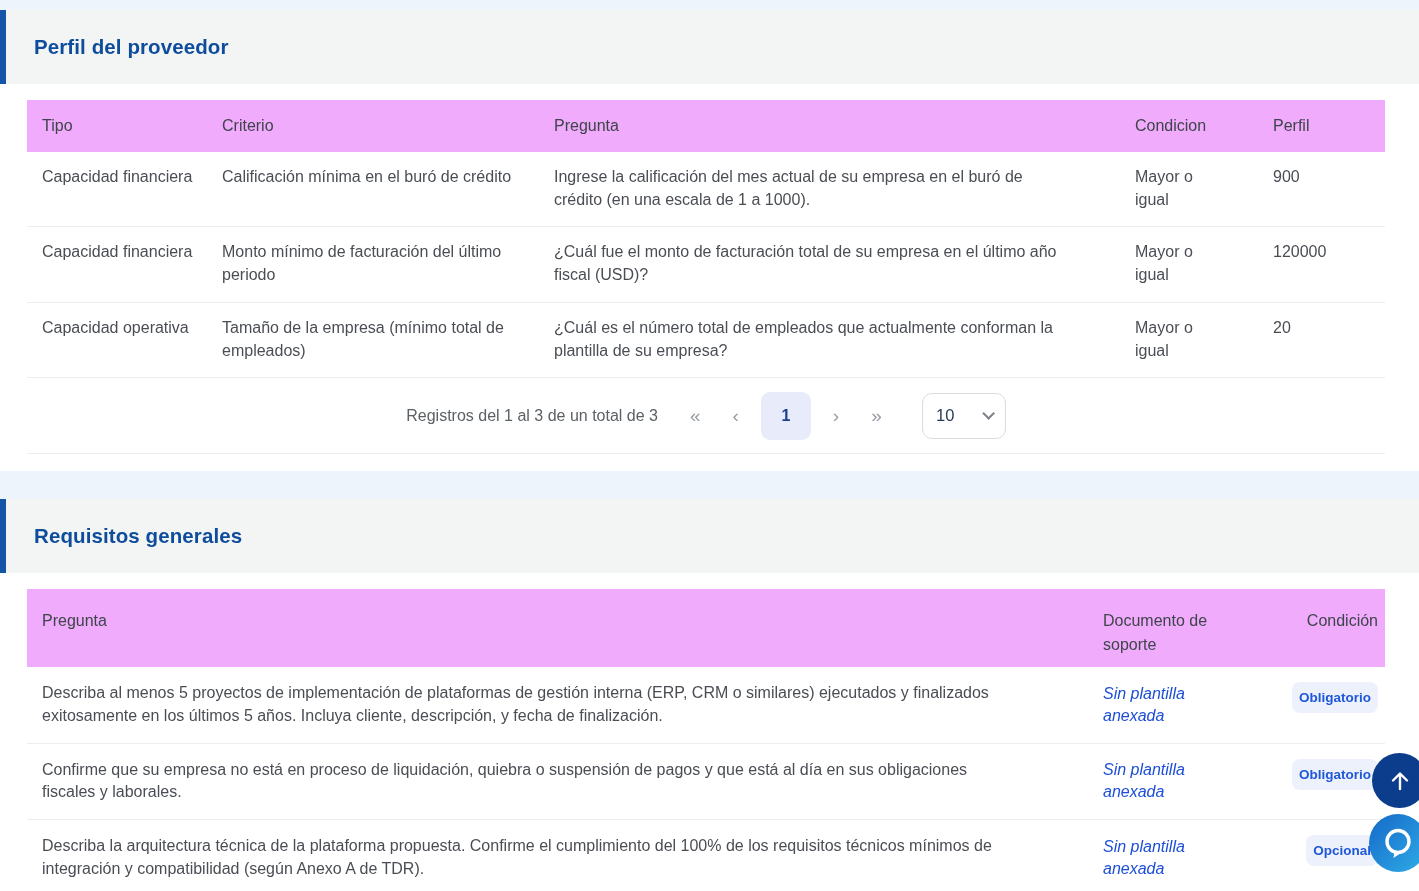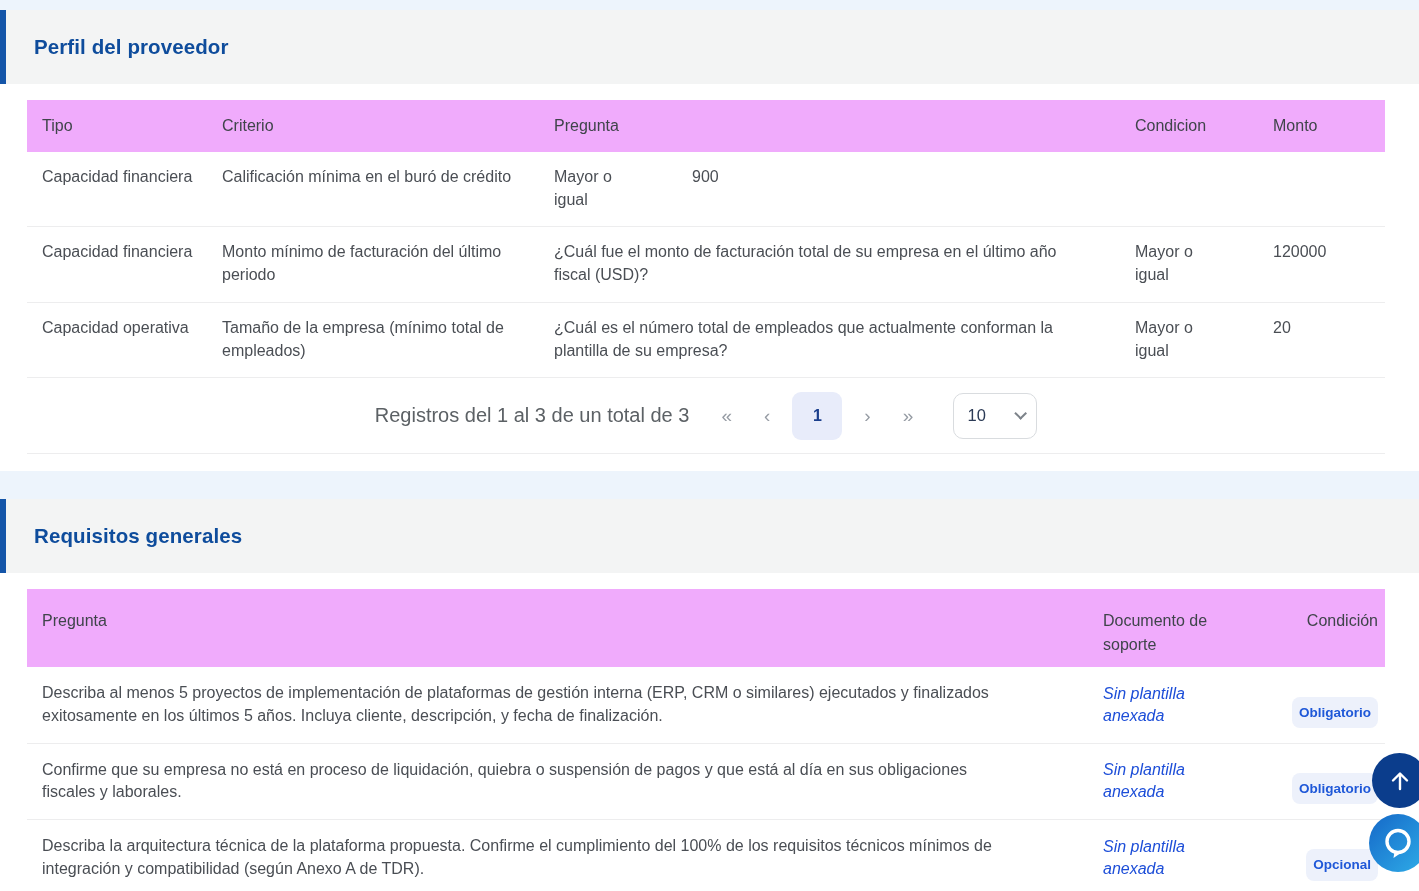--- a/index.html
+++ b/index.html
@@ -57,31 +57,31 @@
     display:inline-block;
     background:#edf1fb;
     color:#1f58d8;
     font-size:13.5px;
     font-weight:bold;
     padding:6px 7px;
     border-radius:8px;
     white-space:nowrap;
     font-style:normal;
   }
-  .t2 .trow { align-items:flex-end; padding:15px 0; min-height:75px; }
+  .t2 .trow { align-items:flex-start; padding:15px 0; min-height:75px; }
   .t2 .trow .t2-c1, .t2 .trow .t2-c2 { align-self:center; }
   
   .pagination {
     display:flex;
     align-items:center;
     justify-content:center;
     height:76px;
     border-bottom:1px solid #ededee;
   }
-  .pg-summary { color:#5c6165; font-size:20px; margin-right:16px; }
+  .pg-summary { color:#5c6165; font-size:16px; margin-right:16px; }
   .pg-arrow {
     color:#969ca4;
     font-size:19px;
     padding:0 16px;
     cursor:pointer;
     user-select:none;
   }
   .pg-page {
     width:50px; height:48px;
     background:#e8ecfa;
@@ -130,26 +130,27 @@
   <div class="section-head">
     <h2 class="section-title">Perfil del proveedor</h2>
   </div>
 
   <div class="table-wrap t1">
     <div class="thead thead-1">
       <div class="cell t1-c1">Tipo</div>
       <div class="cell t1-c2">Criterio</div>
       <div class="cell t1-c3">Pregunta</div>
       <div class="cell t1-c4">Condicion</div>
-      <div class="cell t1-c5">Monto</div>
+      <div class="cell t1-c5">Perfil</div>
     </div>
 
     <div class="trow">
       <div class="cell t1-c1">Capacidad financiera</div>
       <div class="cell t1-c2">Calificación mínima en el buró de crédito</div>
+      <div class="cell t1-c3">Ingrese la calificación del mes actual de su empresa en el buró de crédito (en una escala de 1 a 1000).</div>
       <div class="cell t1-c4">Mayor o igual</div>
       <div class="cell t1-c5">900</div>
     </div>
 
     <div class="trow">
       <div class="cell t1-c1">Capacidad financiera</div>
       <div class="cell t1-c2">Monto mínimo de facturación del último periodo</div>
       <div class="cell t1-c3">¿Cuál fue el monto de facturación total de su empresa en el último año fiscal (USD)?</div>
       <div class="cell t1-c4">Mayor o igual</div>
       <div class="cell t1-c5">120000</div>

